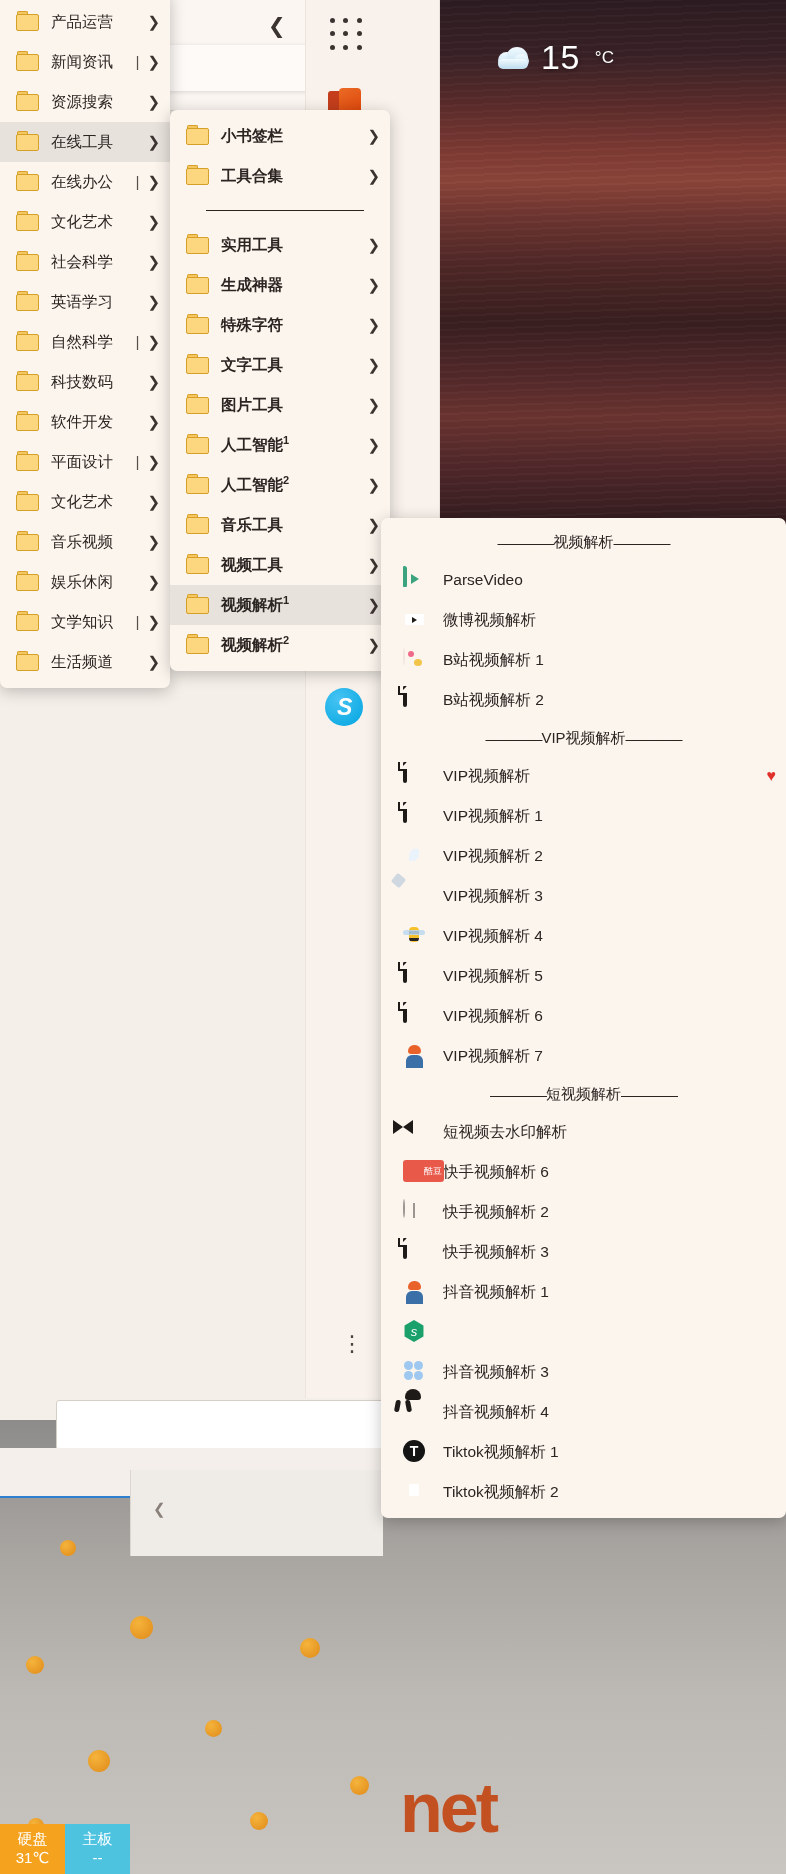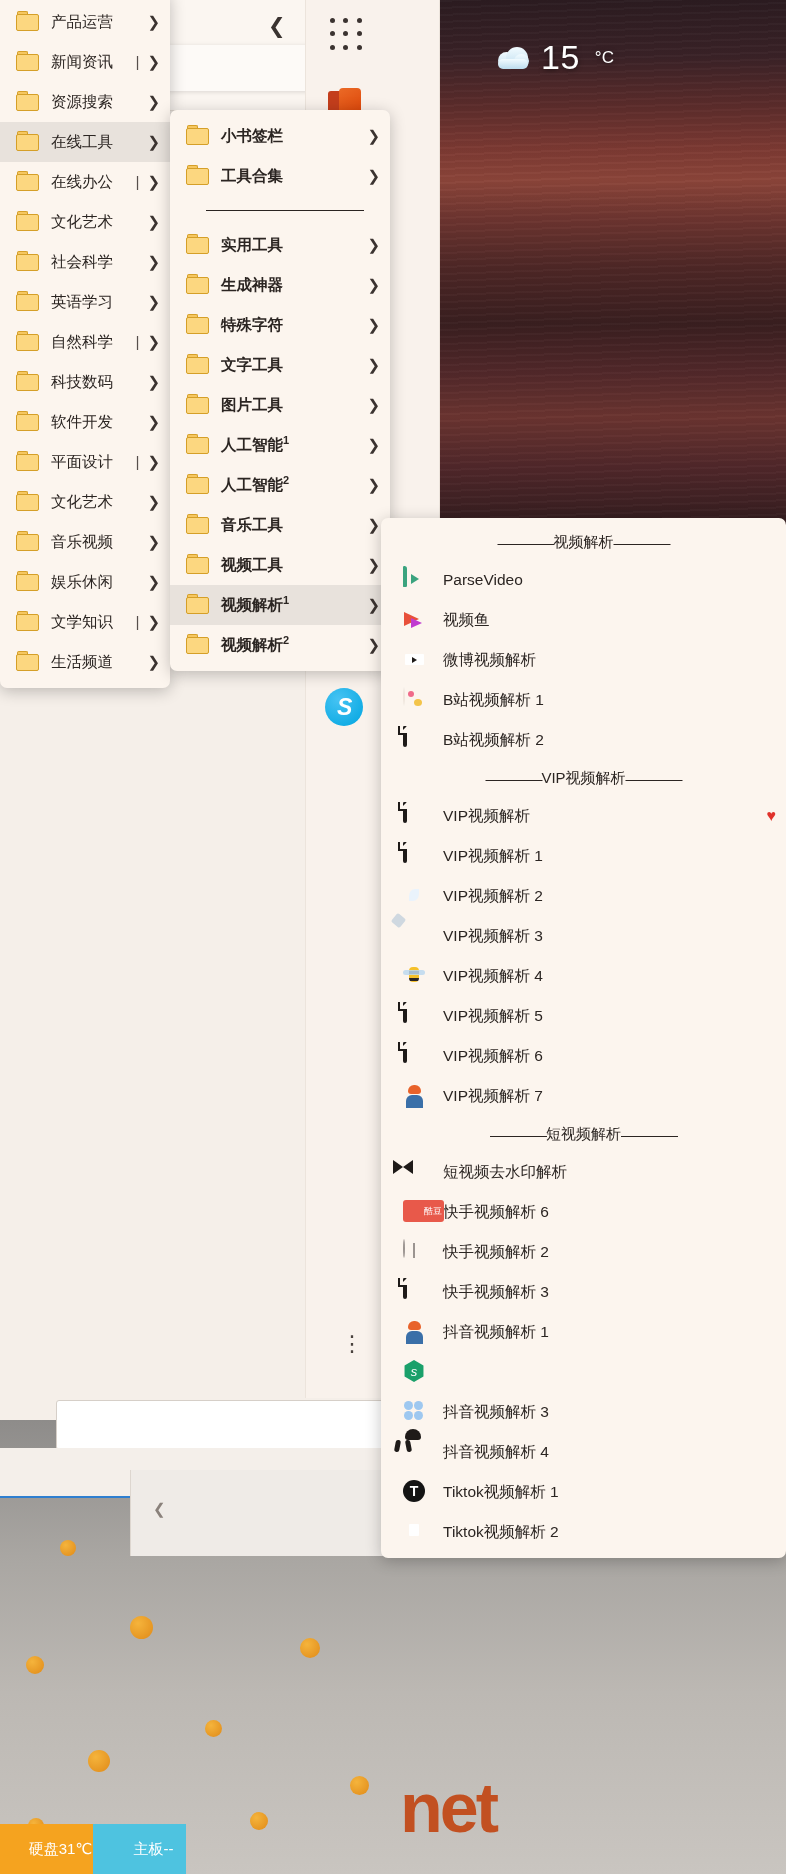--- a/index.html
+++ b/index.html
@@ -87,22 +87,22 @@
     border-left:1px solid #ddd6cf;}
   #bgwin-d .chev{position:absolute;left:22px;top:30px;color:#8a817b;font-size:15px;}
   .ghost-text{position:absolute;left:388px;top:1302px;color:#6c6158;font-size:17px;opacity:.8;}
   
   #watermark{
     position:absolute;left:400px;top:1768px;font-size:70px;font-weight:700;
     color:#c2410c;opacity:.88;letter-spacing:-3px;font-family:"Liberation Sans",sans-serif;text-align:right;
   }
   
   #sysmon{position:absolute;left:0;top:1824px;height:50px;display:flex;}
-  #sysmon .cell{width:65px;height:50px;display:flex;flex-direction:row;
-    align-items:center;justify-content:center;color:#fff;font-size:15px;line-height:1.25;padding-left:28px;}
+  #sysmon .cell{width:65px;height:50px;display:flex;flex-direction:column;
+    align-items:center;justify-content:center;color:#fff;font-size:15px;line-height:1.25;}
   #sysmon .cell.hdd{background:#f5a31f;}
   #sysmon .cell.mb{background:#4ec3e0;}
   
   .menu{
     position:absolute;background:#fcf5ee;border-radius:7px;
     box-shadow:0 3px 16px rgba(0,0,0,.24);padding:6px 0;
     font-size:15.5px;color:#2b2522;
   }
   .mi{display:flex;align-items:center;height:40px;padding:0 10px 0 16px;cursor:default;}
   .mi.sel{background:#e8e2dc;}
@@ -439,24 +439,20 @@
     <div class="sec-head">
       <span style="flex:0 0 auto;letter-spacing:-1px;">————</span>
       <span>视频解析</span>
       <span style="flex:0 0 auto;letter-spacing:-1px;">————</span>
     </div>
     <div class="mi">
       <span class="ic"><span class="ic-parse"></span></span>
       <span class="lab">ParseVideo</span>
     </div>
     <div class="mi">
-      <span class="ic"><span class="ic-fish"></span></span>
-      <span class="lab">视频鱼</span>
-    </div>
-    <div class="mi">
       <span class="ic"><span class="ic-clap"></span></span>
       <span class="lab">微博视频解析</span>
     </div>
     <div class="mi">
       <span class="ic"><span class="ic-bili"></span></span>
       <span class="lab">B站视频解析 1</span>
     </div>
     <div class="mi">
       <span class="ic"><span class="ic-doc"></span></span>
       <span class="lab">B站视频解析 2</span>

